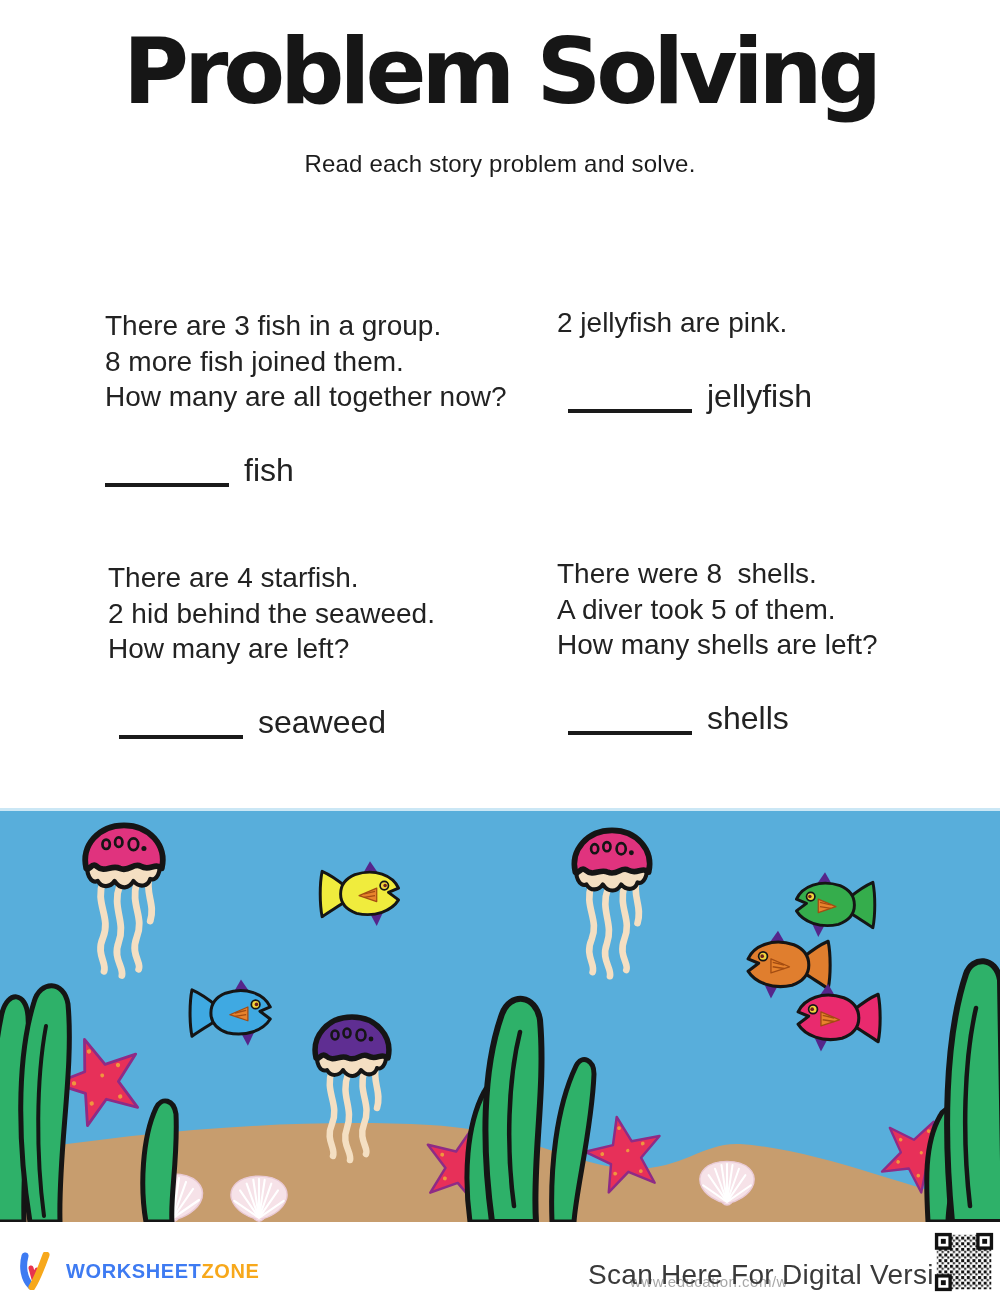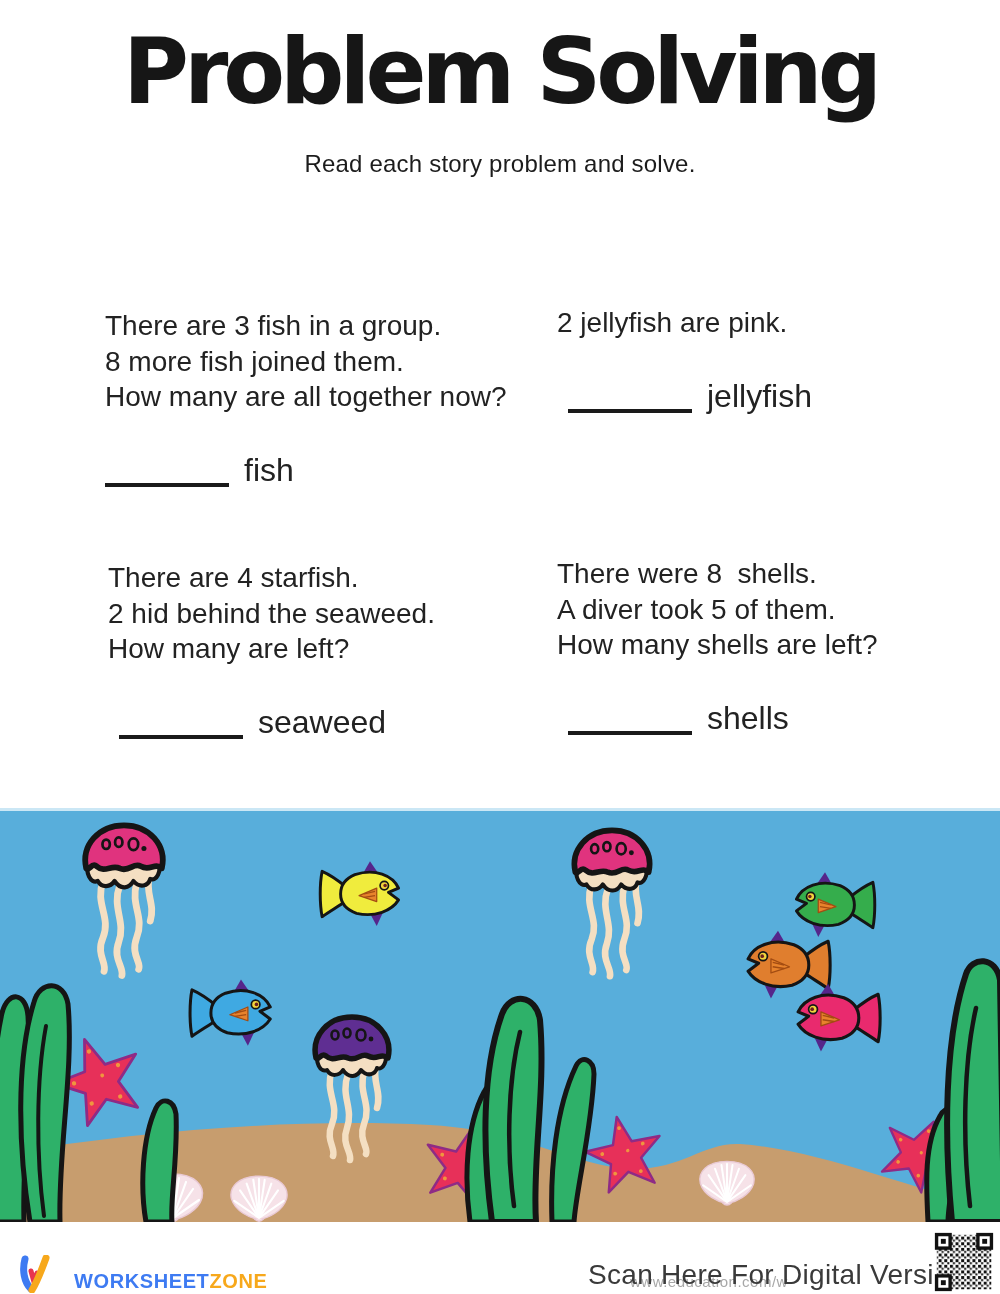--- a/index.html
+++ b/index.html
@@ -30,21 +30,21 @@
   .answer-row.indent{margin-left:11px;}
   .blank{
     display:inline-block;width:124px;height:30px;
     border-bottom:4px solid #1a1a1a;
   }
   .unit{margin-left:15px;font-size:32px;line-height:34px;color:#222;}
   
   .scene{left:0;top:808px;width:1000px;height:414px;}
   .scene svg{display:block;}
   
-  .logo{left:20px;top:1249px;display:flex;align-items:flex-end;gap:24px;height:44px;}
+  .logo{left:20px;top:1249px;display:flex;align-items:center;gap:16px;height:44px;}
   .logo-text{font-size:20px;font-weight:800;letter-spacing:0.6px;white-space:nowrap;}
   .brand-worksheet{color:var(--c-brandblue,#3E7BF2);}
   .brand-zone{color:var(--c-brandyellow,#F7A81B);}
   .scan-text{left:588px;top:1259px;font-size:28px;color:#3a3a3a;letter-spacing:0.3px;z-index:2;}
   .watermark{left:630px;top:1273px;font-size:15px;color:#8a8a8a;opacity:0.75;z-index:1;letter-spacing:0.5px;}
   .qr{left:933px;top:1231px;width:62px;height:62px;z-index:3;}
 </style>
 </head>
 <body>
 

